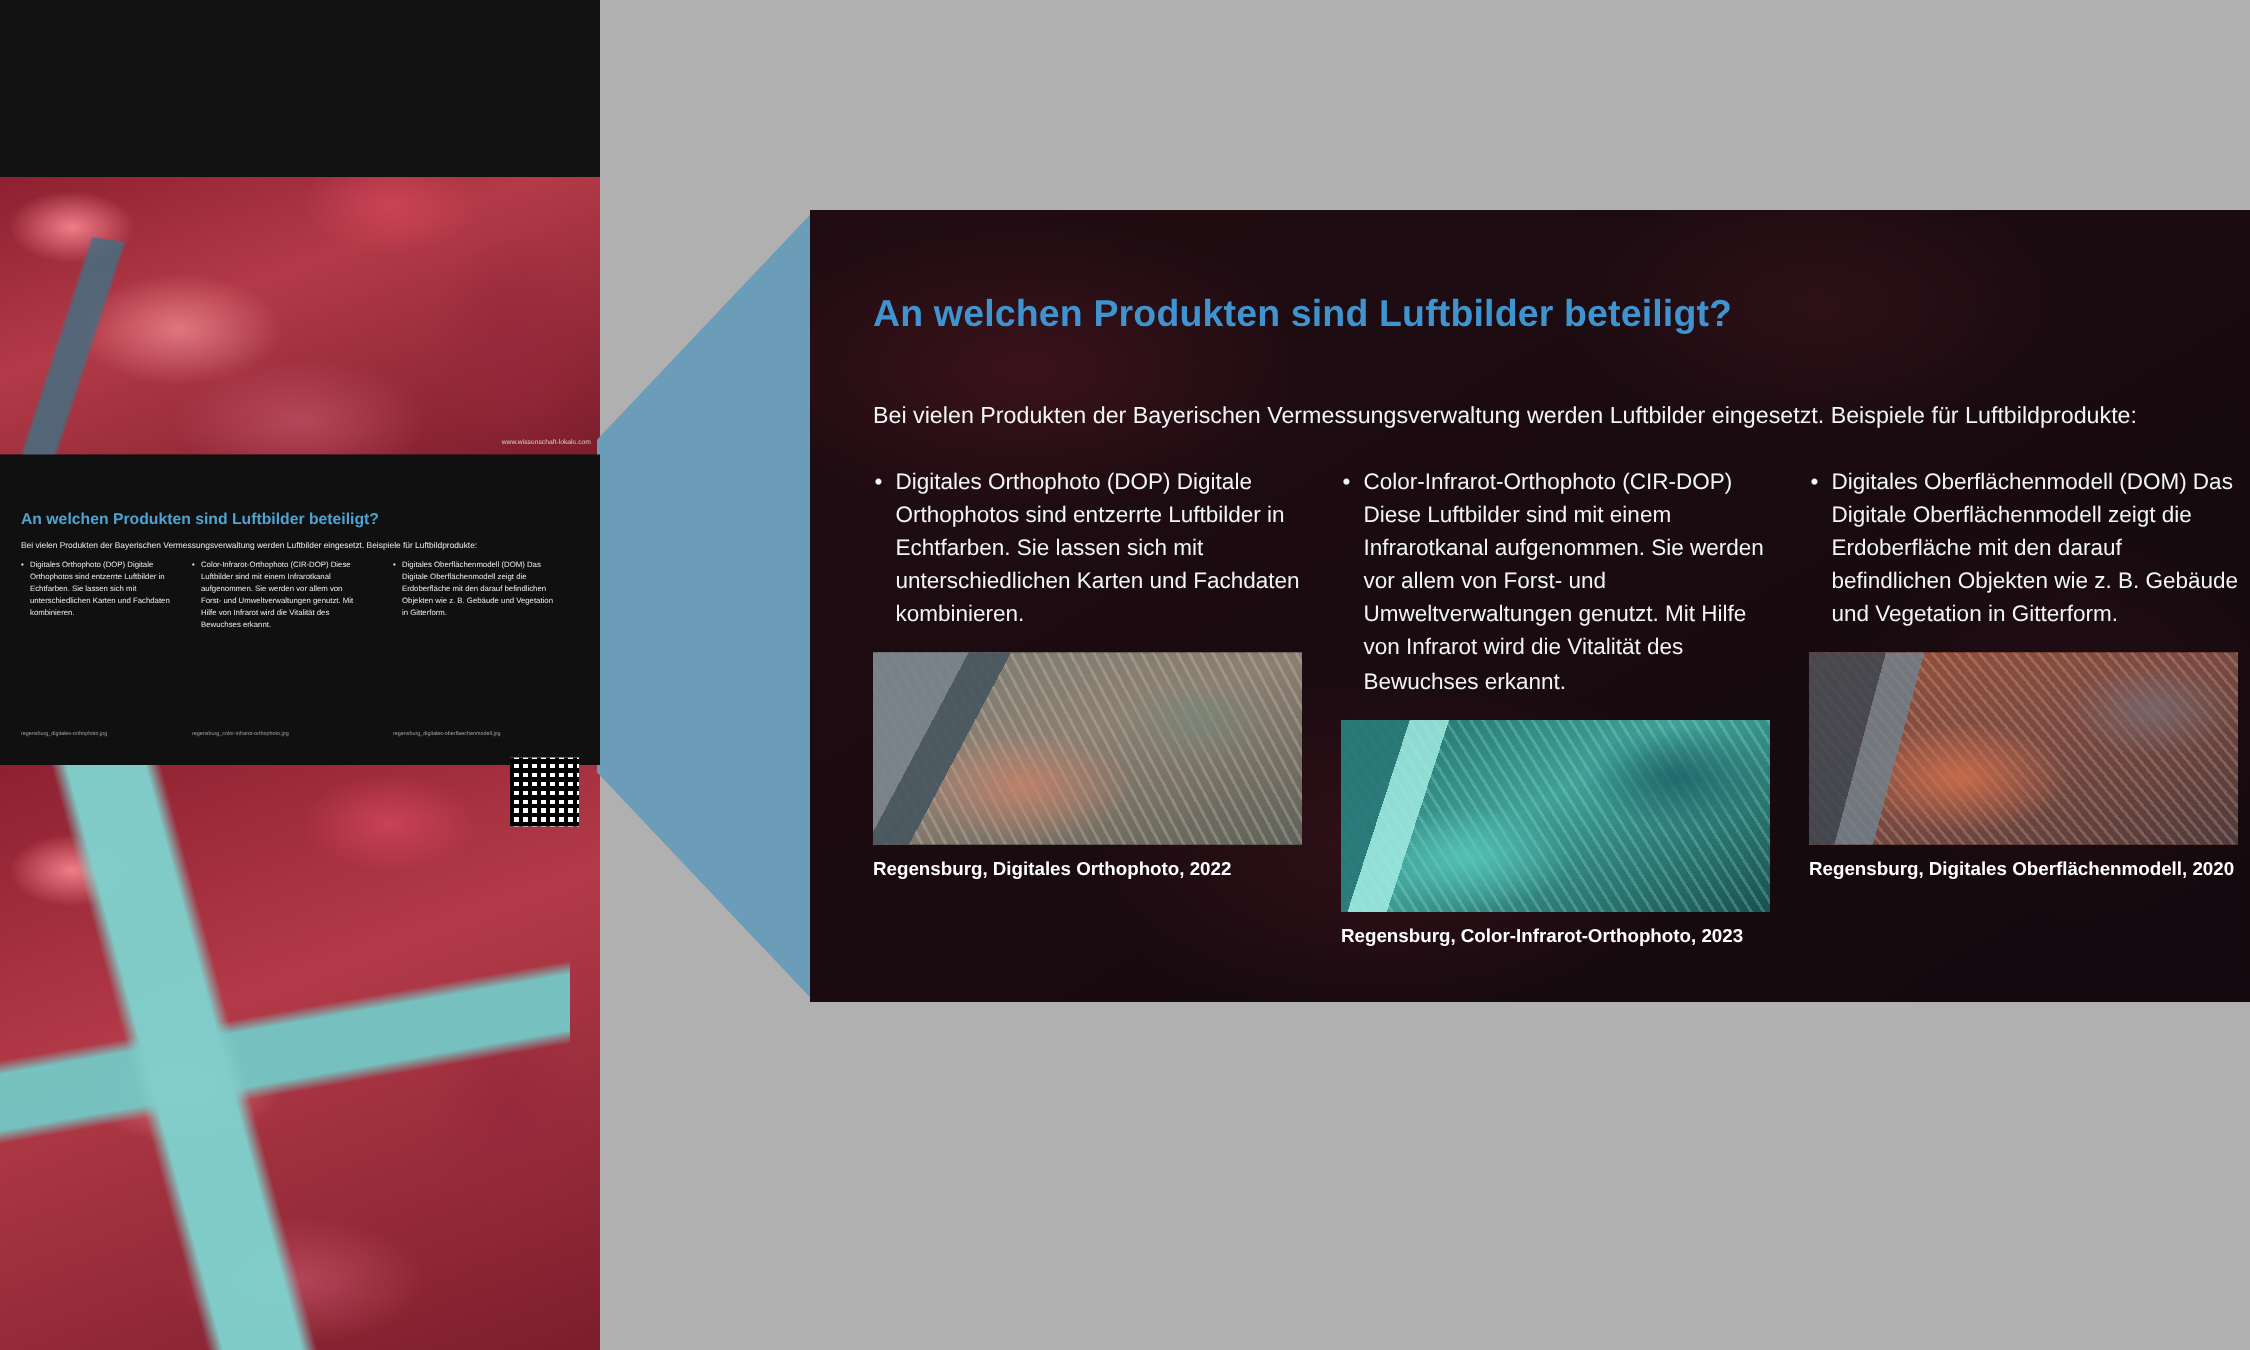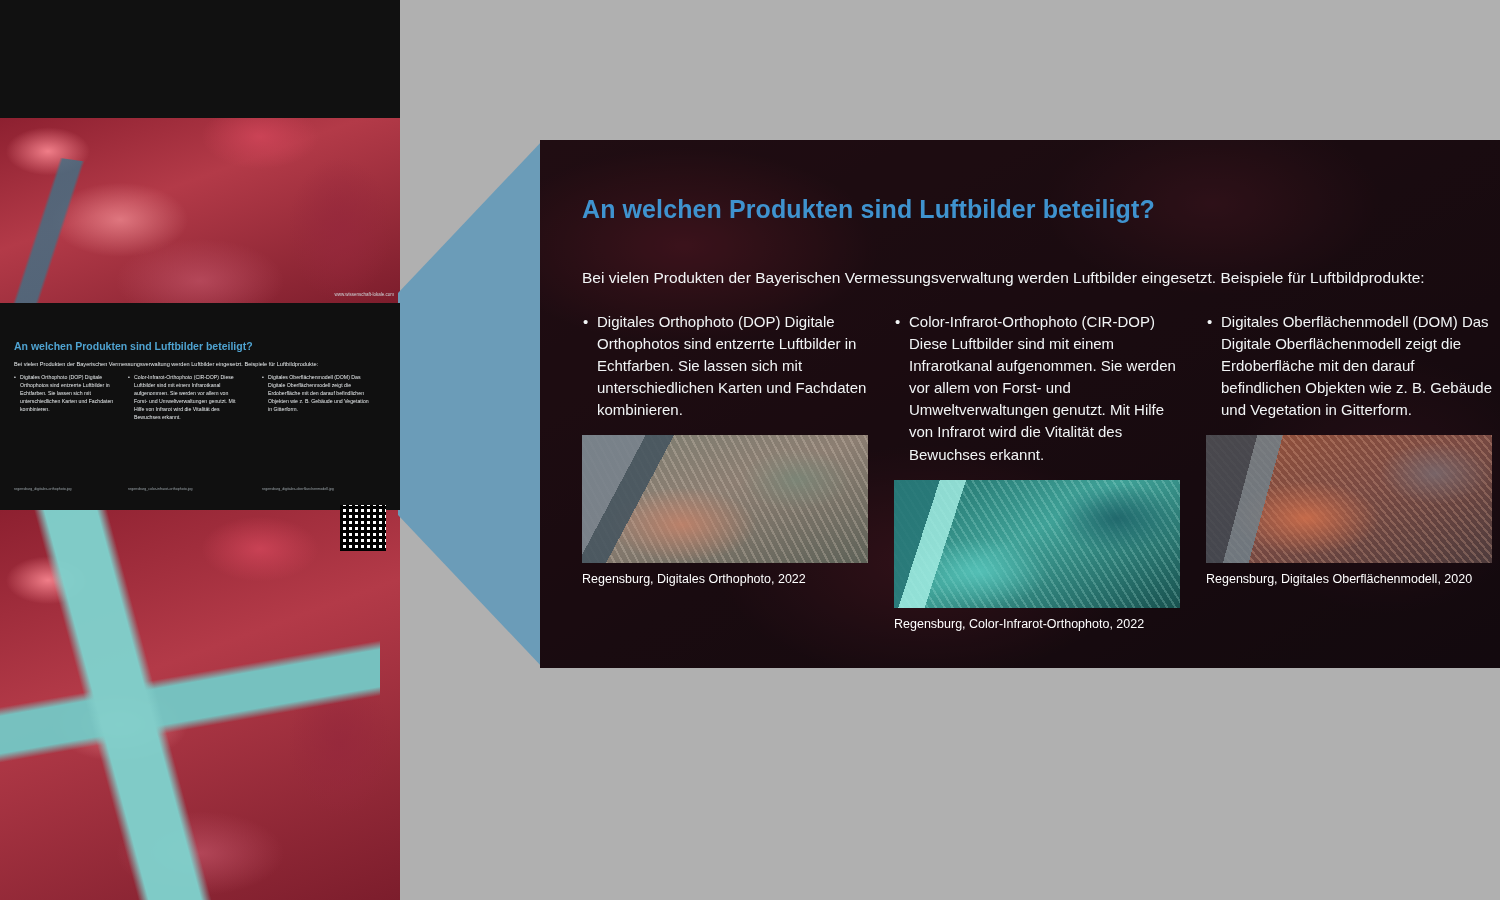--- a/index.html
+++ b/index.html
@@ -289,21 +289,21 @@
       linear-gradient(105deg, rgba(60,70,80,.85) 0 16%, rgba(110,130,140,.8) 16% 24%, rgba(60,70,80,.0) 24%),
       radial-gradient(ellipse 120px 60px at 35% 65%, rgba(205,110,75,.9), transparent 62%),
       radial-gradient(ellipse 90px 50px at 80% 30%, rgba(120,105,110,.85), transparent 62%),
       repeating-linear-gradient(50deg, rgba(255,200,170,.22) 0 2px, transparent 2px 6px),
       linear-gradient(155deg, #97523a 0%, #7a4a42 48%, #4e3b3c 100%);
   }
   .caption {
     margin-top: 9px;
     color: #ffffff;
     font-size: 12.5px;
-    font-weight: normal;
+    font-weight: bold;
     white-space: nowrap;
   }
 </style>
 </head>
 <body>
 
 <div id="poster">
 
   <div id="poster-photo-top" class="cir-photo">
     <div class="river"></div>
@@ -359,21 +359,21 @@
 
       <div class="col">
         <div class="col-bullet">Digitales Orthophoto (DOP) Digitale Orthophotos sind entzerrte Luftbilder in Echtfarben. Sie lassen sich mit unterschiedlichen Karten und Fachdaten kombinieren.</div>
         <div class="thumb thumb-dop"></div>
         <div class="caption">Regensburg, Digitales Orthophoto, 2022</div>
       </div>
 
       <div class="col">
         <div class="col-bullet">Color-Infrarot-Orthophoto (CIR-DOP) Diese Luftbilder sind mit einem Infrarotkanal aufgenommen. Sie werden vor allem von Forst- und Umweltverwaltungen genutzt. Mit Hilfe von Infrarot wird die Vitalität des Bewuchses erkannt.</div>
         <div class="thumb thumb-cir"></div>
-        <div class="caption">Regensburg, Color-Infrarot-Orthophoto, 2022</div>
+        <div class="caption">Regensburg, Color-Infrarot-Orthophoto, 2023</div>
       </div>
 
       <div class="col">
         <div class="col-bullet">Digitales Oberflächenmodell (DOM) Das Digitale Oberflächenmodell zeigt die Erdoberfläche mit den darauf befindlichen Objekten wie z. B. Gebäude und Vegetation in Gitterform.</div>
         <div class="thumb thumb-dom"></div>
         <div class="caption">Regensburg, Digitales Oberflächenmodell, 2020</div>
       </div>
 
     </div>
   </div>

